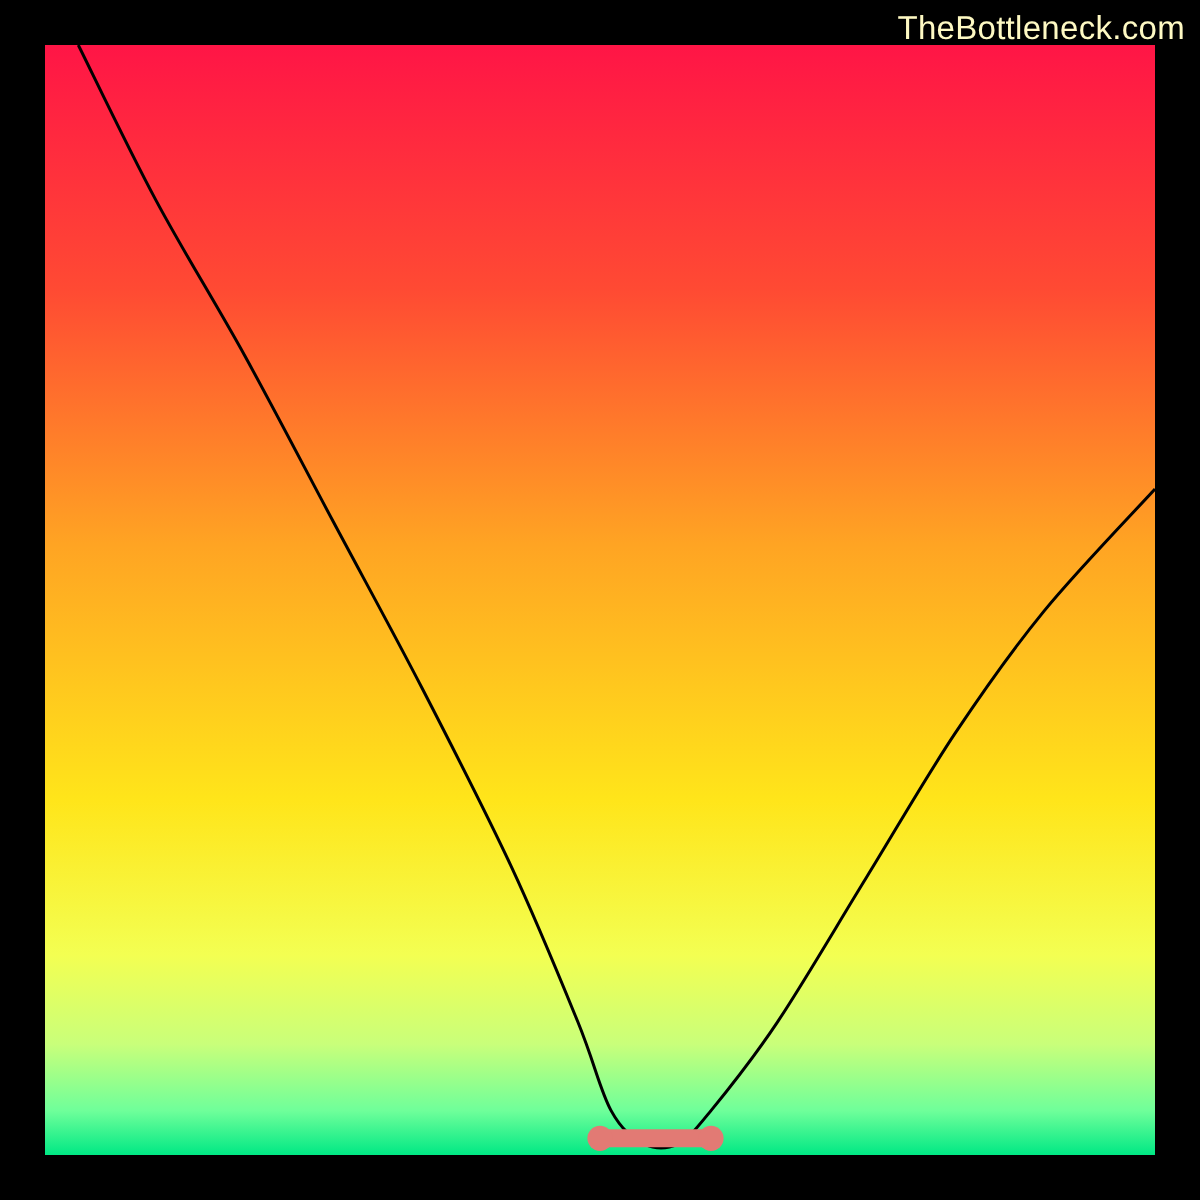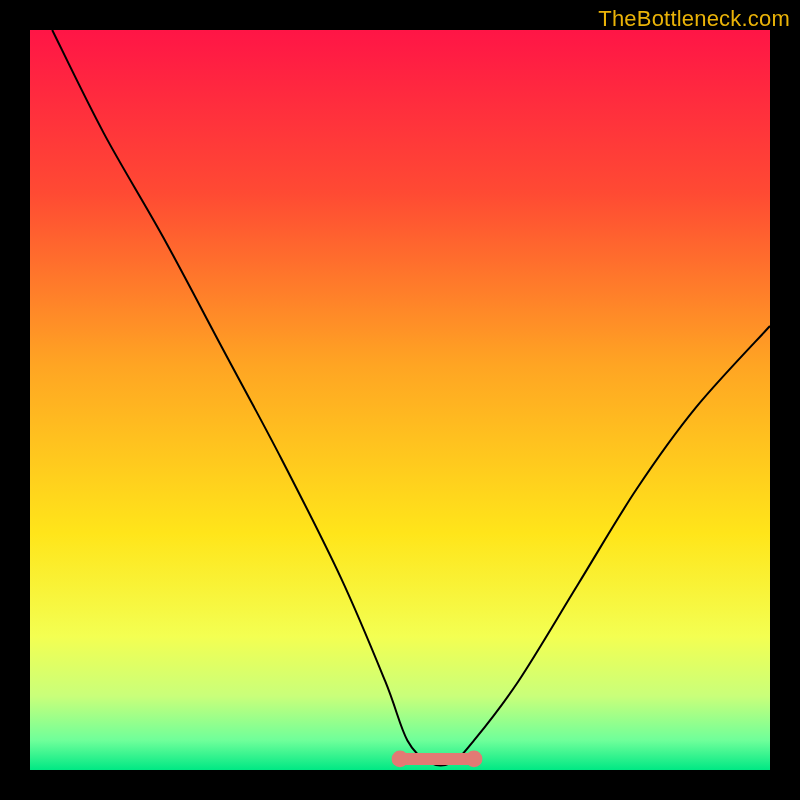--- a/index.html
+++ b/index.html
@@ -24,21 +24,21 @@
     top: 30px;
     left: 30px;
     width: 740px;
     height: 740px;
     overflow: hidden;
   }
   .watermark {
     position: absolute;
     top: 6px;
     right: 10px;
-    color: #eab308;
+    color: #fef9c3;
     font-size: 22px;
     font-weight: 500;
     letter-spacing: 0.2px;
     user-select: none;
   }
   svg { display: block; }
 </style>
 </head>
 <body>
 

